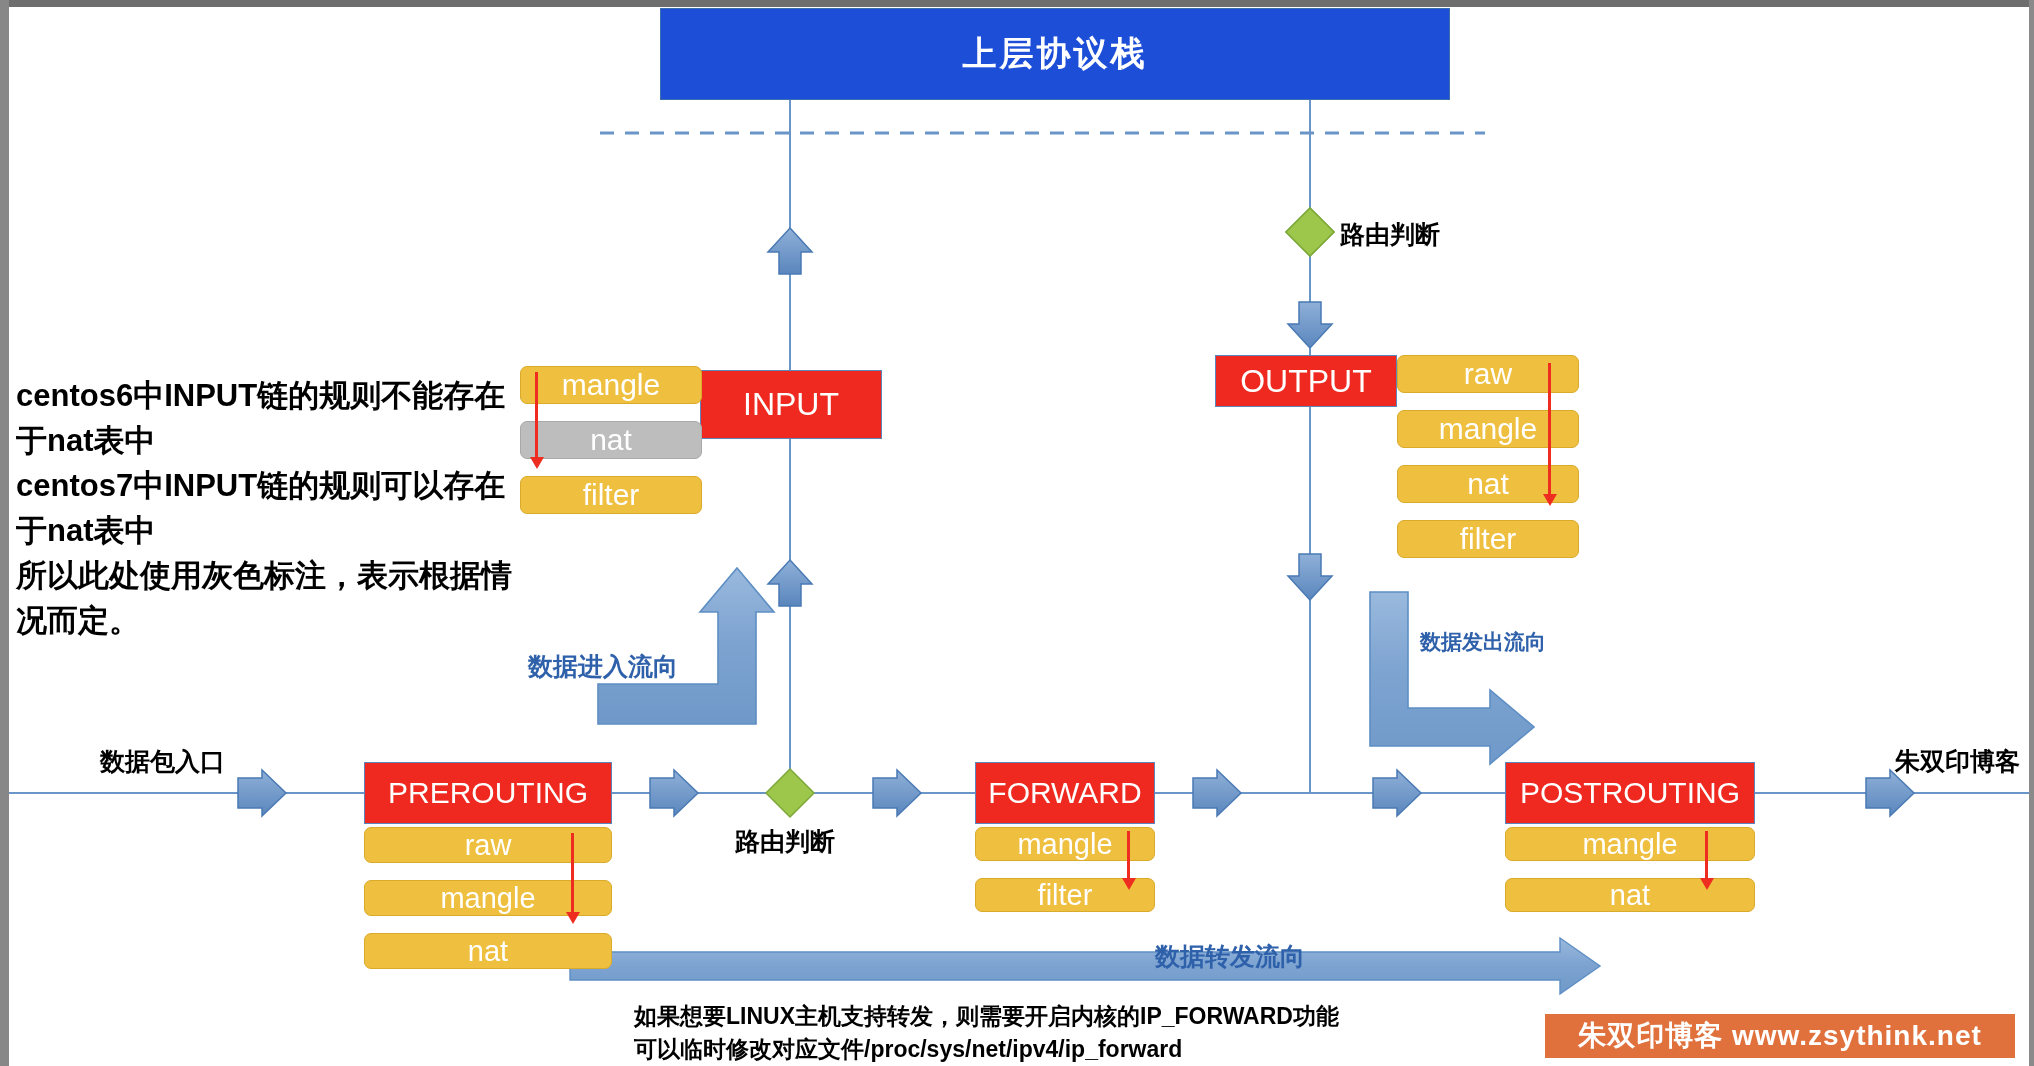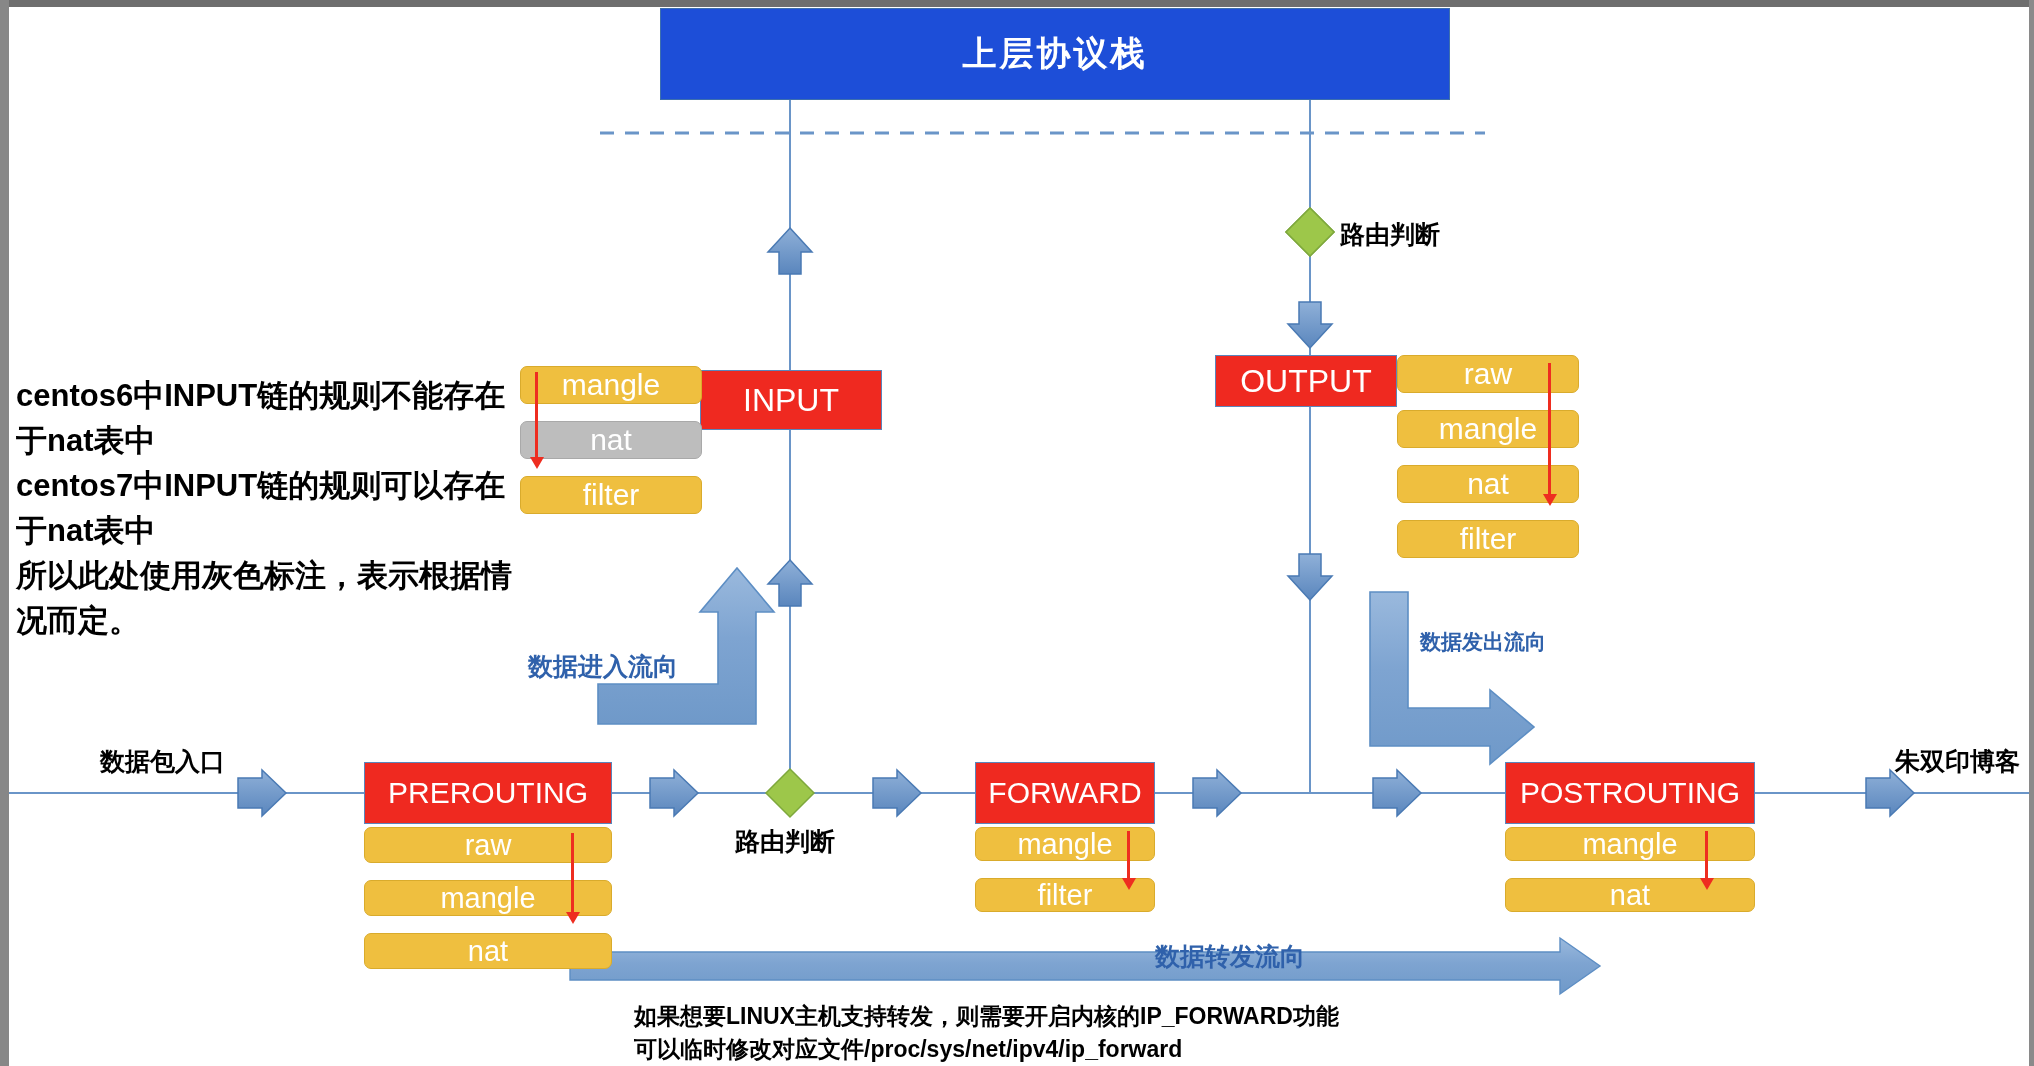--- a/index.html
+++ b/index.html
@@ -201,21 +201,21 @@
 
     <path d="M570 952 L1560 952 L1560 938 L1600 966 L1560 994 L1560 980 L570 980 Z" fill="url(#gThick)" stroke="#5d8ec4" stroke-width="1.4"></path>
 
     <line x1="570" y1="793" x2="570" y2="952" stroke="#6a95c8" stroke-width="0"></line>
   </svg>
 
   <div class="topbox" style="left:660px; top:8px; width:790px; height:92px; font-size:34px;">
     <span>上层协议栈</span>
   </div>
 
-  <div class="chain" style="left:700px; top:370px; width:182px; height:60px; font-size:32px;">
+  <div class="chain" style="left:700px; top:370px; width:182px; height:69px; font-size:32px;">
     <span>INPUT</span>
   </div>
   <div class="tablestack" style="left:520px; top:366px; width:182px;">
     <div class="tablerow" style="height:38px; font-size:30px;">
       <span>mangle</span>
     </div>
     <div class="tablerow grey" style="height:38px; font-size:30px;">
       <span>nat</span>
     </div>
     <div class="tablerow" style="height:38px; font-size:30px;">
@@ -299,14 +299,17 @@
   <div class="plainlabel" style="left:1340px; top:218px; font-size:25px;">路由判断</div>
 
   <div class="plainlabel" style="left:735px; top:825px; font-size:25px;">路由判断</div>
 
   <div class="bluelabel" style="left:528px; top:650px; font-size:25px;">数据进入流向</div>
 
   <div class="bluelabel" style="left:1420px; top:628px; font-size:21px;">数据发出流向</div>
 
   <div class="bluelabel" style="left:1155px; top:940px; font-size:25px;">数据转发流向</div>
 
+  <div class="watermark" style="left:1545px; top:1014px; width:470px; height:44px; font-size:28px;">
+    <span>朱双印博客 www.zsythink.net</span>
+  </div>
 
 </div>
 
 </body></html>

